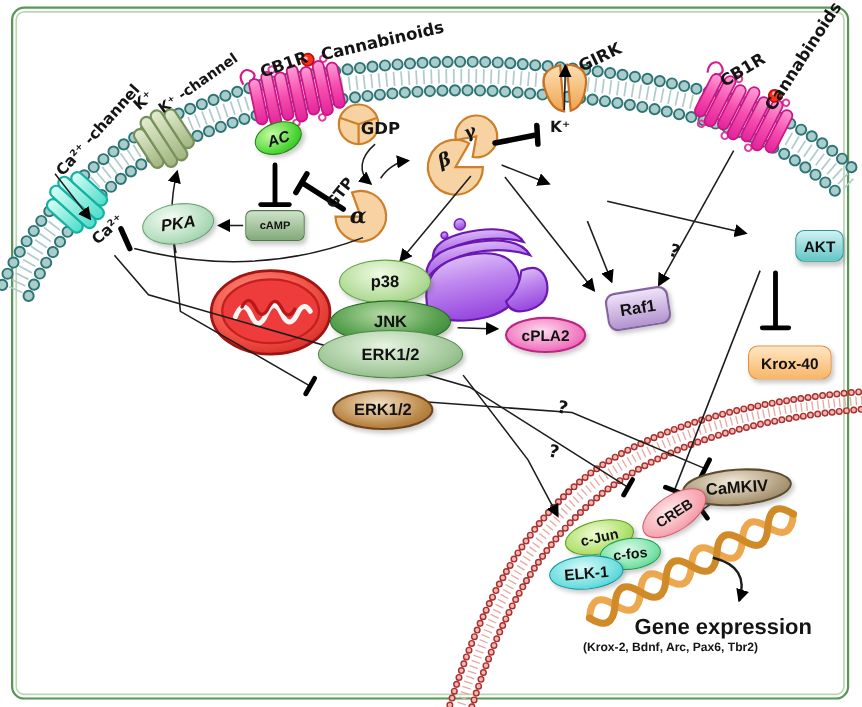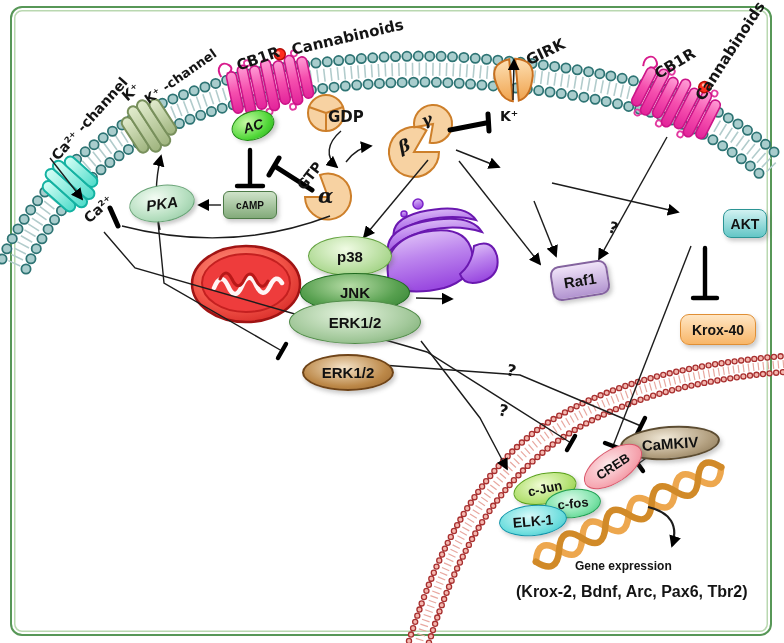--- a/index.html
+++ b/index.html
@@ -263,31 +263,32 @@
   <div class="lbl" style="left:699px;top:90px;font-size:15px;transform:rotate(-57deg);">Cannabinoids</div>
   <div class="lbl" style="left:328px;top:108px;font-size:15px;">GDP</div>
   <div class="lbl" style="left:300px;top:180px;font-size:14px;transform:rotate(-52deg);">GTP</div>
   <div class="lbl greek" style="left:318px;top:184px;font-size:20px;">α</div>
   <div class="lbl greek" style="left:399px;top:138px;font-size:17px;transform:rotate(-22deg);">β</div>
   <div class="lbl greek" style="left:422px;top:112px;font-size:16px;transform:rotate(-22deg);">γ</div>
   <div class="lbl" style="left:86px;top:212px;font-size:14px;transform:rotate(-42deg);">Ca²⁺</div>
   <div class="lbl" style="left:609px;top:217px;font-size:16px;transform:rotate(18deg);">?</div>
   <div class="lbl" style="left:507px;top:360px;font-size:16px;transform:rotate(12deg);">?</div>
   <div class="lbl" style="left:499px;top:400px;font-size:16px;transform:rotate(12deg);">?</div>
-  <div class="lbl" style="left:575px;top:559px;width:165px;font-size:12px;font-family:'Liberation Sans',sans-serif;">Gene expression</div>
-  <div class="lbl" style="left:516px;top:583px;width:215px;text-align:right;font-size:16px;font-family:'Liberation Sans',sans-serif;">(Krox-2, Bdnf, Arc, Pax6, Tbr2)</div>
+  <div class="lbl" style="left:575px;top:559px;width:165px;text-align:center;font-size:20px;font-family:'Liberation Sans',sans-serif;">Gene expression</div>
+  <div class="lbl" style="left:530px;top:583px;width:215px;text-align:left;font-size:11px;font-family:'Liberation Sans',sans-serif;">(Krox-2, Bdnf, Arc, Pax6, Tbr2)</div>
 
   <div class="node ell" id="n-ac">AC</div>
   <div class="node ell" id="n-pka">PKA</div>
   <div class="node" id="n-camp">cAMP</div>
   <div class="node rct" id="n-akt">AKT</div>
   <div class="node rct" id="n-krox24">Krox-40</div>
   <div class="node rct" id="n-raf1">Raf1</div>
   <div class="node ell" id="n-p38">p38</div>
   <div class="node ell" id="n-jnk">JNK</div>
   <div class="node ell" id="n-erk">ERK1/2</div>
+  <div class="node ell" id="n-cpla2">cPLA2</div>
   <div class="node ell" id="n-erkb">ERK1/2</div>
   <div class="node ell" id="n-camkiv">CaMKIV</div>
   <div class="node ell" id="n-creb">CREB</div>
   <div class="node ell" id="n-cjun">c-Jun</div>
   <div class="node ell" id="n-cfos">c-fos</div>
   <div class="node ell" id="n-elk1">ELK-1</div>
 </div>
 
 </body></html>

